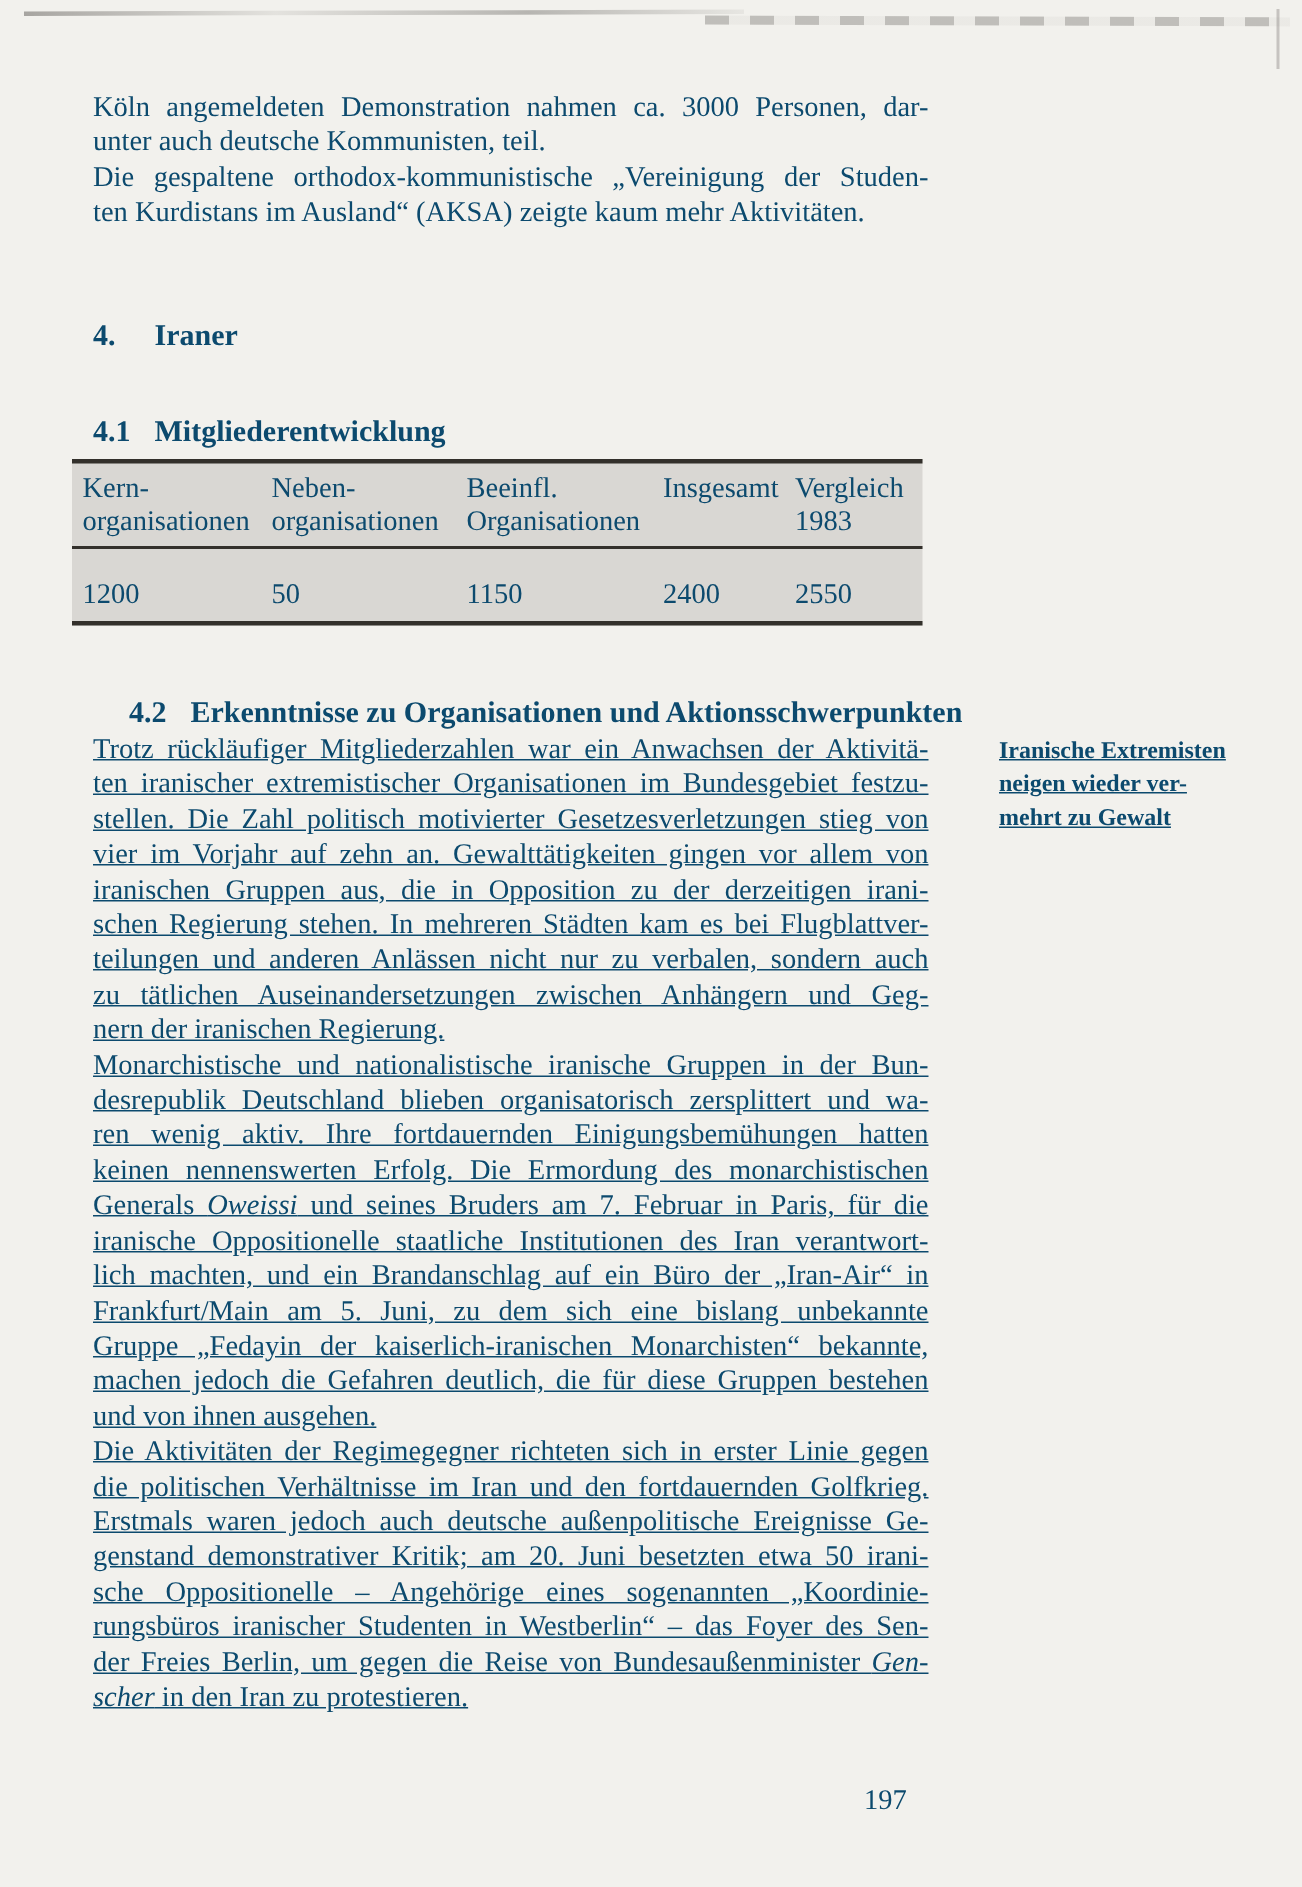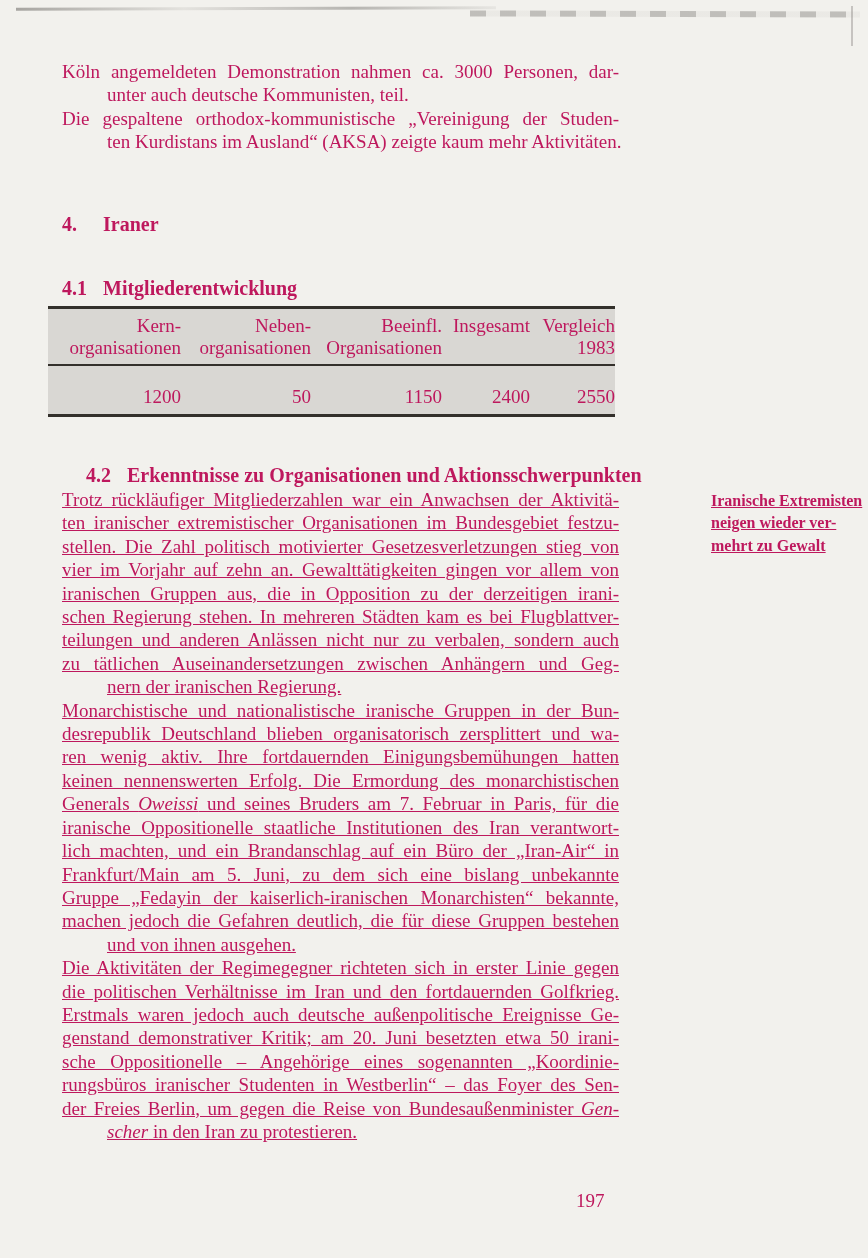--- a/index.html
+++ b/index.html
@@ -2,52 +2,51 @@
 <html lang="de"><head>
 <meta charset="utf-8">
 <style>
   html,body{margin:0;padding:0;background:#888;}
   .page{
     position:relative;
     width:868px;height:1258px;
     margin:0 auto;
     background:#f2f1ed;
     font-family:"Liberation Serif","DejaVu Serif",serif;
-    color:#be185d;
+    color:#0c4a6e;
     overflow:hidden;
   }
   
   .scan-line-a{position:absolute;top:7px;left:16px;width:480px;height:3px;
     background:linear-gradient(90deg,rgba(105,102,98,.55),rgba(160,157,152,.18) 35%,rgba(110,108,104,.45) 70%,rgba(150,148,144,.12));
     transform:rotate(-.15deg);}
   .scan-line-b{position:absolute;top:11px;left:470px;width:390px;height:6px;
     background:repeating-linear-gradient(90deg,rgba(110,107,103,.38) 0 16px,rgba(170,167,162,.10) 16px 30px);
     transform:rotate(.18deg);}
   .scan-edge-r{position:absolute;top:6px;right:15px;width:2px;height:40px;background:rgba(125,122,118,.38);}
 
   .textcol{font-size:19px;line-height:23.4px;}
   .line{text-align:justify;text-align-last:justify;white-space:nowrap;}
-  .line.end{text-align-last:left;margin-left:45px;}
+  .line.end{text-align-last:left;}
   .it{font-style:italic;}
 
   .intro{position:absolute;left:62px;top:60px;width:557px;}
   .h-row{position:absolute;left:62px;display:flex;font-weight:bold;font-size:20px;line-height:23px;}
   .h-num{width:41px;flex:none;}
   .h4{top:213px;}
   .h41{top:277px;}
   .h42{top:464px;width:600px;margin-left:24px;}
 
   .members-table{
     position:absolute;left:48px;top:306px;width:567px;
     background:#d9d7d3;
     border-top:3px solid #33302b;
     border-bottom:3px solid #33302b;
     box-sizing:border-box;
     font-size:19px;
-    text-align:right;
   }
   .t-head,.t-body{display:grid;grid-template-columns:126px 130px 131px 88px auto;padding-left:7px;box-sizing:border-box;}
   .t-head{border-bottom:2px solid #33302b;padding-top:6px;padding-bottom:5px;}
   .t-head .cell{white-space:pre-line;line-height:22px;}
   .t-body{padding-top:20px;padding-bottom:6px;}
 
   .body42{position:absolute;left:62px;top:488px;width:557px;text-decoration:underline;}
   .margin-note{position:absolute;left:666px;top:490px;width:205px;
     font-weight:bold;font-size:16px;line-height:22.4px;text-decoration:underline;}
   .margin-note .line{text-align:left;text-align-last:left;white-space:normal;}

